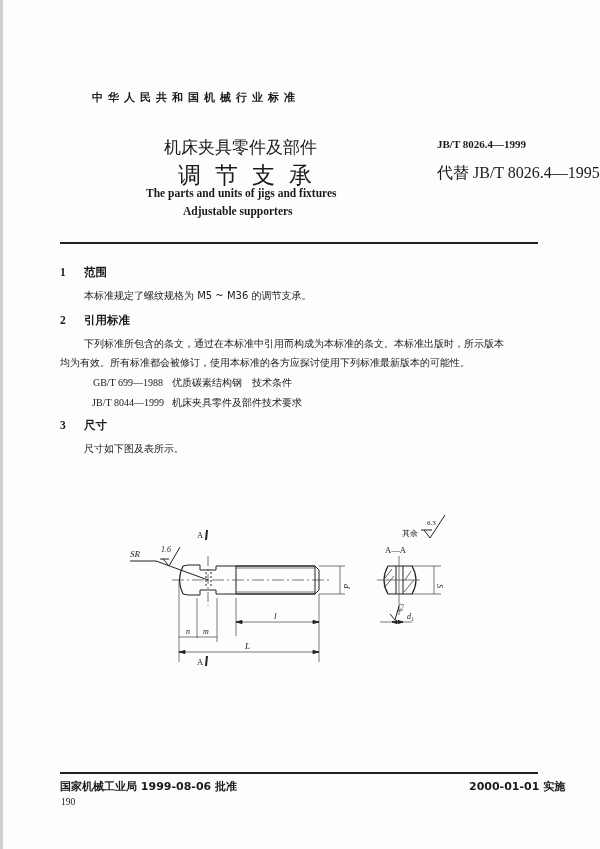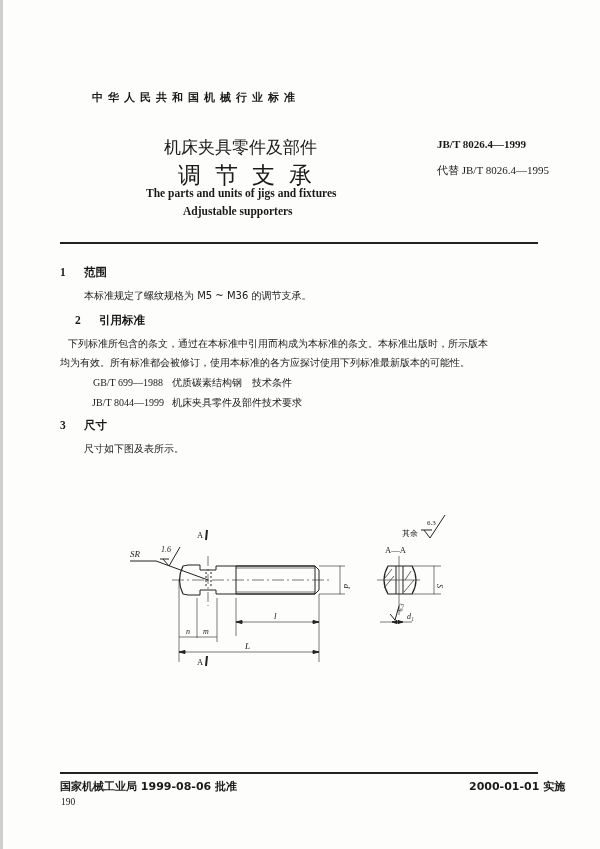--- a/index.html
+++ b/index.html
@@ -6,21 +6,21 @@
   body{width:600px;height:849px;background:#fdfdfc;position:relative;overflow:hidden;
        font-family:"DejaVu Serif","Liberation Serif",serif;color:#1a1a1a;}
   .leftedge{position:absolute;left:0;top:0;width:3px;height:849px;background:#cfcfcf;}
   .abs{position:absolute;white-space:nowrap;}
   .org{left:92px;top:90px;font-family:"DejaVu Sans",sans-serif;font-size:11px;font-weight:bold;letter-spacing:5px;}
   .t1{left:164px;top:136px;font-family:"DejaVu Sans",sans-serif;font-size:17px;}
   .t2{left:178px;top:160px;font-family:"DejaVu Sans",sans-serif;font-size:23px;letter-spacing:14px;}
   .en1{left:146px;top:187px;font-size:11.5px;font-weight:bold;font-family:"Liberation Serif",serif;}
   .en2{left:183px;top:205px;font-size:11.5px;font-weight:bold;font-family:Liberation Serif, serif;}
   .code{left:437px;top:138px;font-size:11px;font-weight:bold;font-family:"Liberation Serif",serif;}
-  .rep{left:437px;top:163px;font-size:11px;font-family:"Liberation Serif",serif;}
+  .rep{left:437px;top:163px;font-size:16px;font-family:"Liberation Serif",serif;}
   .hr{position:absolute;left:60px;width:478px;height:1.5px;background:#222;}
   .sec{font-size:11.5px;font-family:"DejaVu Sans",sans-serif;font-weight:bold;}
   .sec .num{display:inline-block;width:24px;font-family:"Liberation Serif",serif;}
   .p{font-size:10px;font-family:"DejaVu Sans",sans-serif;}
   .ref span{display:inline-block;text-align:center;}
   .ref .rc{width:88px;font-family:"Liberation Serif",serif;}
   svg text{font-family:"Liberation Serif",serif;}
   .foot{font-size:11px;font-family:"DejaVu Sans",sans-serif;font-weight:bold;}
   .pg{font-size:9.5px;font-family:"Liberation Serif",serif;}
 </style>
@@ -37,24 +37,24 @@
 <div class="abs code">JB/T 8026.4—1999</div>
 <div class="abs rep">代替 JB/T 8026.4—1995</div>
 
 <div class="hr" style="top:242px;"></div>
 
 <div class="abs sec" style="left:60px;top:265px;">
   <span class="num">1</span><span>范围</span>
 </div>
 <div class="abs p" style="left:84px;top:289px;">本标准规定了螺纹规格为 M5 ~ M36 的调节支承。</div>
 
-<div class="abs sec" style="left:75px;top:313px;">
+<div class="abs sec" style="left:60px;top:313px;">
   <span class="num">2</span><span>引用标准</span>
 </div>
-<div class="abs p" style="left:68px;top:337px;">下列标准所包含的条文，通过在本标准中引用而构成为本标准的条文。本标准出版时，所示版本</div>
+<div class="abs p" style="left:84px;top:337px;">下列标准所包含的条文，通过在本标准中引用而构成为本标准的条文。本标准出版时，所示版本</div>
 <div class="abs p" style="left:60px;top:356px;">均为有效。所有标准都会被修订，使用本标准的各方应探讨使用下列标准最新版本的可能性。</div>
 <div class="abs p ref" style="left:84px;top:376px;">
   <span class="rc">GB/T 699—1988</span><span>优质碳素结构钢　技术条件</span>
 </div>
 <div class="abs p ref" style="left:84px;top:396px;">
   <span class="rc">JB/T 8044—1999</span><span>机床夹具零件及部件技术要求</span>
 </div>
 
 <div class="abs sec" style="left:60px;top:418px;">
   <span class="num">3</span><span>尺寸</span>

